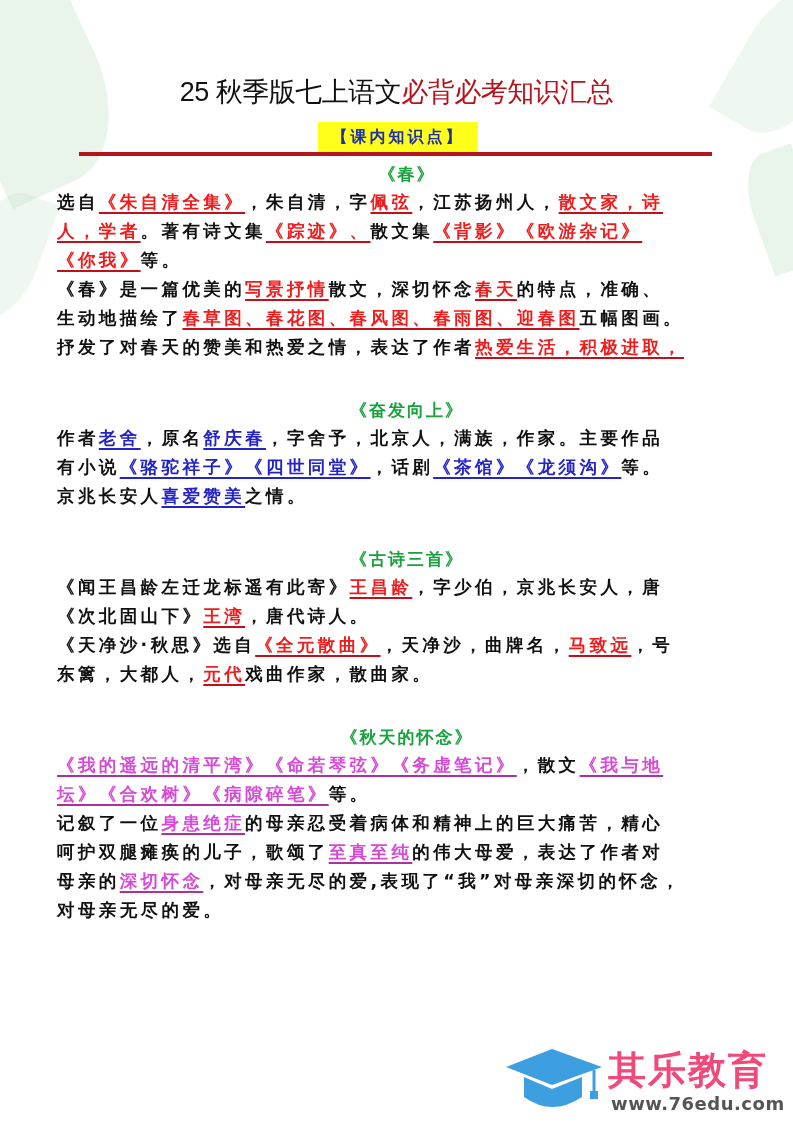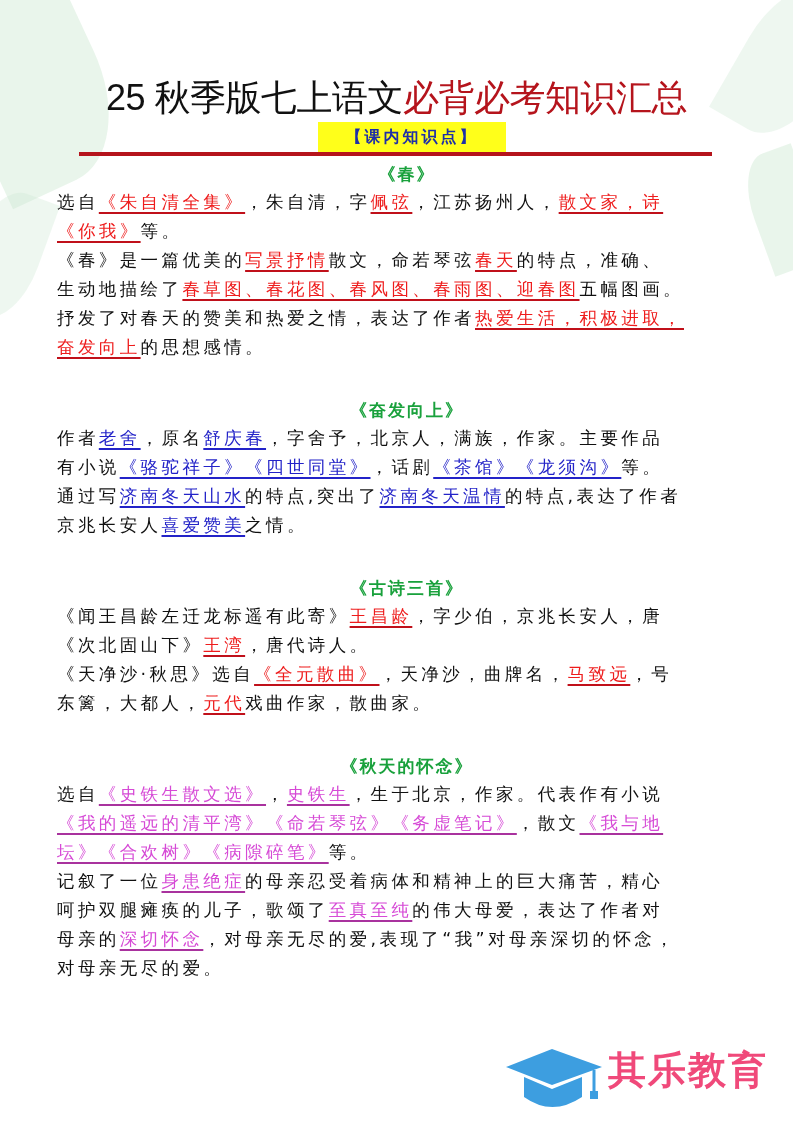--- a/index.html
+++ b/index.html
@@ -9,39 +9,39 @@
     font-family:"DejaVu Sans","Liberation Sans",sans-serif;
   }
   .leaf { position:absolute; border-radius:50% 0 50% 0; background:#cfe9d3; opacity:.45; }
   .leaf.l1 { left:-40px; top:-30px; width:140px; height:220px; transform:rotate(-25deg); }
   .leaf.l2 { left:-30px; top:190px; width:70px; height:130px; transform:rotate(20deg); opacity:.35; }
   .leaf.l3 { right:-40px; top:-20px; width:90px; height:160px; transform:rotate(30deg); opacity:.35; }
   .leaf.l4 { right:-20px; top:150px; width:60px; height:120px; transform:rotate(-20deg); opacity:.45; }
 
   .title {
     position:absolute; top:74px; left:0; width:793px; text-align:center;
-    font-family:"Liberation Sans",sans-serif; font-size:36px; letter-spacing:-0.5px;
+    font-family:"Liberation Sans",sans-serif; font-size:27px; letter-spacing:-0.5px;
     color:#111;
   }
   .title .red { color:#b5141c; }
   .subtitle {
-    position:absolute; top:122px; left:318px; width:188px; height:30px;
+    position:absolute; top:122px; left:318px; width:160px; height:30px;
     background:#ffff1a; color:#1e2fa8; font-weight:bold; font-size:16px;
     line-height:30px; text-align:center; letter-spacing:3px;
   }
   .rule {
     position:absolute; top:152px; left:79px; width:633px; height:4px; background:#b5141c;
   }
 
   .content { position:absolute; left:57px; top:160px; width:700px; }
   .sec-title {
     text-align:center; color:#19a13c; font-weight:bold; font-size:17px;
     letter-spacing:2px; height:28px; line-height:28px;
   }
-  .para { font-size:17.5px; font-weight:normal; color:#111; line-height:29px; letter-spacing:3.4px; }
+  .para { font-size:17.5px; font-weight:bold; color:#111; line-height:29px; letter-spacing:3.4px; }
   .para .line { white-space:nowrap; }
   .hl { text-decoration:underline; text-decoration-thickness:1.5px; text-underline-offset:4px; }
   .red { color:#ee1c1c; text-decoration-color:#c0101a; }
   .blue { color:#2323c8; text-decoration-color:#2323c8; }
   .pink { color:#d64ad6; text-decoration-color:#a9329e; }
   .gap { height:34px; }
 
   .logo { position:absolute; left:504px; top:1043px; width:275px; height:75px; }
   .logo .cap { position:absolute; left:0; top:2px; width:100px; height:70px; }
   .logo .brand {
@@ -64,60 +64,59 @@
 <div class="title">
   <span>25 秋季版七上语文</span><span class="red">必背必考知识汇总</span>
 </div>
 <div class="subtitle">【课内知识点】</div>
 <div class="rule"></div>
 
 <div class="content" id="content">
     <div class="sec-title">《春》</div>
     <div class="para">
       <div class="line"><span>选自</span><span class="hl red">《朱自清全集》</span><span>，朱自清，字</span><span class="hl red">佩弦</span><span>，江苏扬州人，</span><span class="hl red">散文家，诗</span></div>
+      <div class="line"><span class="hl red">人，学者</span><span>。著有诗文集</span><span class="hl red">《踪迹》、</span><span>散文集</span><span class="hl red">《背影》《欧游杂记》</span></div>
       <div class="line"><span class="hl red">《你我》</span><span>等。</span></div>
     </div>
     <div class="para">
-      <div class="line"><span>《春》是一篇优美的</span><span class="hl red">写景抒情</span><span>散文，命若琴弦</span><span class="hl red">春天</span><span>的特点，准确、</span></div>
+      <div class="line"><span>《春》是一篇优美的</span><span class="hl red">写景抒情</span><span>散文，深切怀念</span><span class="hl red">春天</span><span>的特点，准确、</span></div>
       <div class="line"><span>生动地描绘了</span><span class="hl red">春草图、春花图、春风图、春雨图、迎春图</span><span>五幅图画。</span></div>
       <div class="line"><span>抒发了对春天的赞美和热爱之情，表达了作者</span><span class="hl red">热爱生活，积极进取，</span></div>
-      <div class="line"><span class="hl red">奋发向上</span><span>的思想感情。</span></div>
     </div>
     <div class="gap"></div>
     <div class="sec-title">《奋发向上》</div>
     <div class="para">
       <div class="line"><span>作者</span><span class="hl blue">老舍</span><span>，原名</span><span class="hl blue">舒庆春</span><span>，字舍予，北京人，满族，作家。主要作品</span></div>
       <div class="line"><span>有小说</span><span class="hl blue">《骆驼祥子》《四世同堂》</span><span>，话剧</span><span class="hl blue">《茶馆》《龙须沟》</span><span>等。</span></div>
-      <div class="line"><span>通过写</span><span class="hl blue">济南冬天山水</span><span>的特点,突出了</span><span class="hl blue">济南冬天温情</span><span>的特点,表达了作者</span></div>
       <div class="line"><span>京兆长安人</span><span class="hl blue">喜爱赞美</span><span>之情。</span></div>
     </div>
     <div class="gap"></div>
     <div class="sec-title">《古诗三首》</div>
     <div class="para">
       <div class="line"><span>《闻王昌龄左迁龙标遥有此寄》</span><span class="hl red">王昌龄</span><span>，字少伯，京兆长安人，唐</span></div>
       <div class="line"><span>《次北固山下》</span><span class="hl red">王湾</span><span>，唐代诗人。</span></div>
       <div class="line"><span>《天净沙·秋思》选自</span><span class="hl red">《全元散曲》</span><span>，天净沙，曲牌名，</span><span class="hl red">马致远</span><span>，号</span></div>
       <div class="line"><span>东篱，大都人，</span><span class="hl red">元代</span><span>戏曲作家，散曲家。</span></div>
     </div>
     <div class="gap"></div>
     <div class="sec-title">《秋天的怀念》</div>
     <div class="para">
-      <div class="line"><span>选自</span><span class="hl pink">《史铁生散文选》</span><span>，</span><span class="hl pink">史铁生</span><span>，生于北京，作家。代表作有小说</span></div>
       <div class="line"><span class="hl pink">《我的遥远的清平湾》《命若琴弦》《务虚笔记》</span><span>，散文</span><span class="hl pink">《我与地</span></div>
       <div class="line"><span class="hl pink">坛》《合欢树》《病隙碎笔》</span><span>等。</span></div>
     </div>
     <div class="para">
       <div class="line"><span>记叙了一位</span><span class="hl pink">身患绝症</span><span>的母亲忍受着病体和精神上的巨大痛苦，精心</span></div>
       <div class="line"><span>呵护双腿瘫痪的儿子，歌颂了</span><span class="hl pink">至真至纯</span><span>的伟大母爱，表达了作者对</span></div>
       <div class="line"><span>母亲的</span><span class="hl pink">深切怀念</span><span>，对母亲无尽的爱,表现了“我”对母亲深切的怀念，</span></div>
       <div class="line"><span>对母亲无尽的爱。</span></div>
     </div>
   </div>
 
 <div class="logo">
   <svg class="cap" viewBox="0 0 100 70">
     <polygon points="2,22 48,4 98,22 48,40" fill="#3d9ee0"></polygon>
     <path d="M20,32 L20,52 Q48,72 78,52 L78,32 L48,44 Z" fill="#3d9ee0"></path>
     <line x1="90" y1="25" x2="90" y2="48" stroke="#3d9ee0" stroke-width="3"></line>
     <rect x="86" y="46" width="8" height="8" fill="#3d9ee0"></rect>
   </svg>
   <div class="brand">其乐教育</div>
+  <div class="url">www.76edu.com</div>
 </div>
 
 </body></html>

